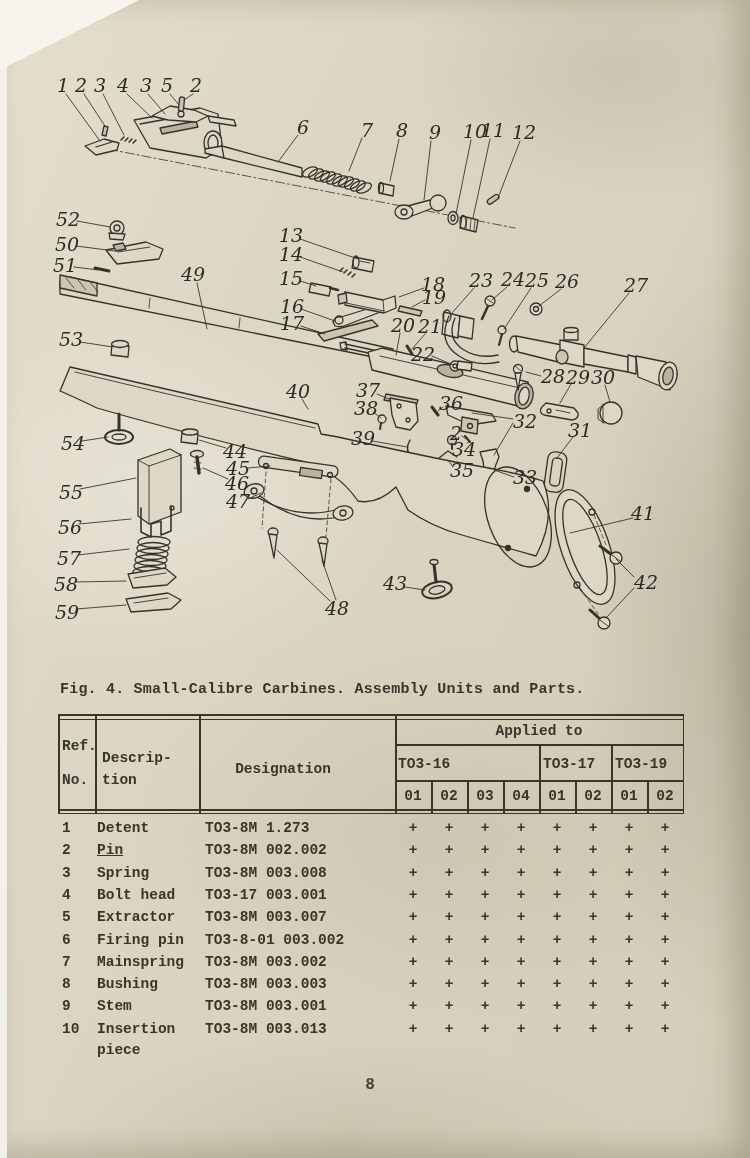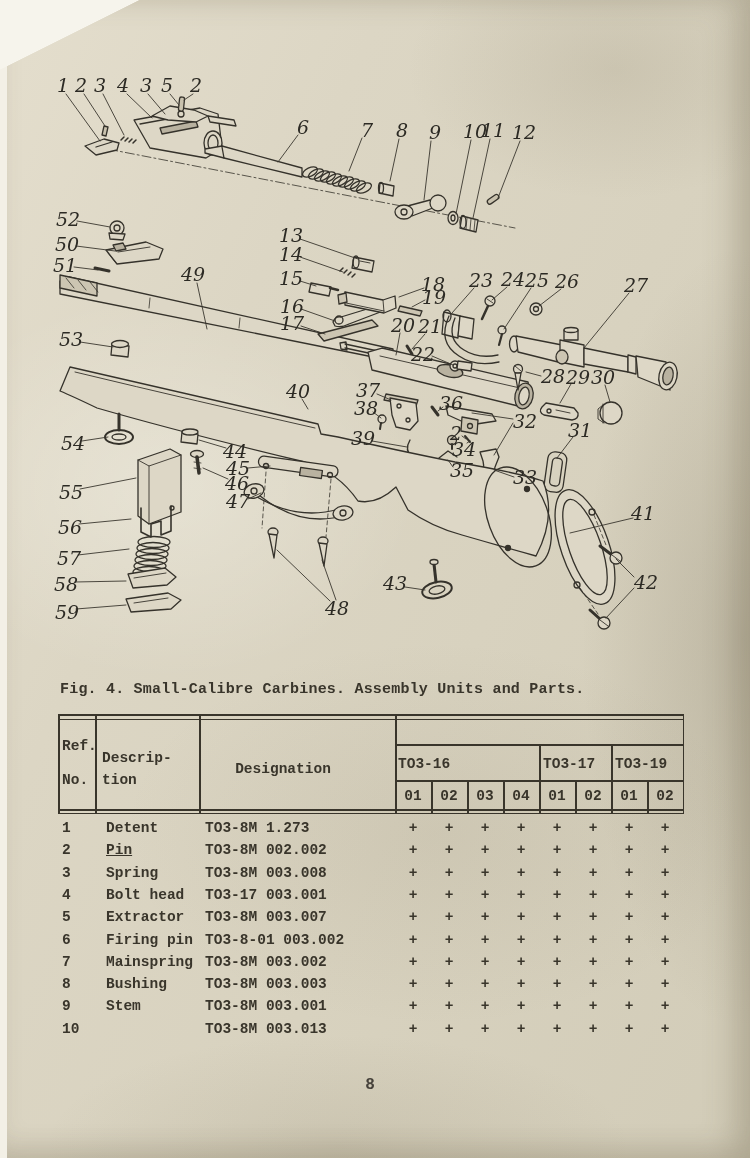--- a/index.html
+++ b/index.html
@@ -22,21 +22,21 @@
   .num{font:italic 19px "DejaVu Serif",serif;fill:#2c2a24;text-anchor:middle;}
   .caption{position:absolute;left:60px;top:681px;width:660px;
     font:700 15px "Liberation Mono",monospace;color:#39352b;letter-spacing:.2px;}
   .tbl{position:absolute;left:58px;top:714px;width:626px;height:365px;color:#39352b;}
   .hline,.vline{position:absolute;background:#39352b;}
   .hcell{position:absolute;font-weight:700;font-size:14.5px;white-space:pre;}
   .c{text-align:center;}
   .tbody{position:absolute;left:0;top:104px;width:626px;height:260px;}
   .trow{position:absolute;left:0;width:626px;height:22.3px;}
   .tcell{position:absolute;top:0;font-weight:700;font-size:14.5px;line-height:21px;white-space:pre;}
-  .tcell.desc{white-space:normal;margin-left:9px;}
+  .tcell.desc{white-space:normal;}
   .tcell.mark{text-align:center;}
   .pageno{position:absolute;left:340px;top:1076px;width:60px;text-align:center;
     font:700 16px "Liberation Mono",monospace;color:#45413a;}
 </style>
 </head>
 <body>
 
 <div class="paper"></div>
 <div class="edge-strip"></div>
 <div class="corner-wedge"></div>
@@ -414,20 +414,21 @@
   <div class="vline" style="left:409px;top:66px;width:1.5px;height:34px"></div>
   <div class="vline" style="left:445px;top:66px;width:1.5px;height:34px"></div>
   <div class="vline" style="left:517px;top:66px;width:1.5px;height:34px"></div>
   <div class="vline" style="left:589px;top:66px;width:1.5px;height:34px"></div>
 
   <span class="hcell" style="left:4px;top:24px">Ref.</span>
   <span class="hcell" style="left:4px;top:58px">No.</span>
   <span class="hcell" style="left:44px;top:36px">Descrip-</span>
   <span class="hcell" style="left:44px;top:58px">tion</span>
   <span class="hcell c" style="left:141px;top:47px;width:168px">Designation</span>
+  <span class="hcell c" style="left:337px;top:9px;width:288px">Applied to</span>
   <span class="hcell" style="left:340px;top:42px">TO3-16</span>
   <span class="hcell" style="left:485px;top:42px">TO3-17</span>
   <span class="hcell" style="left:557px;top:42px">TO3-19</span>
   <span class="hcell c" style="left:337px;top:74px;width:36px">01</span>
   <span class="hcell c" style="left:373px;top:74px;width:36px">02</span>
   <span class="hcell c" style="left:409px;top:74px;width:36px">03</span>
   <span class="hcell c" style="left:445px;top:74px;width:36px">04</span>
   <span class="hcell c" style="left:481px;top:74px;width:36px">01</span>
   <span class="hcell c" style="left:517px;top:74px;width:36px">02</span>
   <span class="hcell c" style="left:553px;top:74px;width:36px">01</span>
@@ -546,20 +547,21 @@
         <span class="tcell mark" style="left: 381px; width: 20px;">+</span>
         <span class="tcell mark" style="left: 417px; width: 20px;">+</span>
         <span class="tcell mark" style="left: 453px; width: 20px;">+</span>
         <span class="tcell mark" style="left: 489px; width: 20px;">+</span>
         <span class="tcell mark" style="left: 525px; width: 20px;">+</span>
         <span class="tcell mark" style="left: 561px; width: 20px;">+</span>
         <span class="tcell mark" style="left: 597px; width: 20px;">+</span>
       </div>
       <div class="trow" style="top: 200.7px;">
         <span class="tcell ref" style="left: 4px;">10</span>
+        <span class="tcell desc" style="left: 39px; width: 106px;">Insertion piece</span>
         <span class="tcell desig" style="left: 147px;">TO3-8M 003.013</span>
         <span class="tcell mark" style="left: 345px; width: 20px;">+</span>
         <span class="tcell mark" style="left: 381px; width: 20px;">+</span>
         <span class="tcell mark" style="left: 417px; width: 20px;">+</span>
         <span class="tcell mark" style="left: 453px; width: 20px;">+</span>
         <span class="tcell mark" style="left: 489px; width: 20px;">+</span>
         <span class="tcell mark" style="left: 525px; width: 20px;">+</span>
         <span class="tcell mark" style="left: 561px; width: 20px;">+</span>
         <span class="tcell mark" style="left: 597px; width: 20px;">+</span>
       </div>

